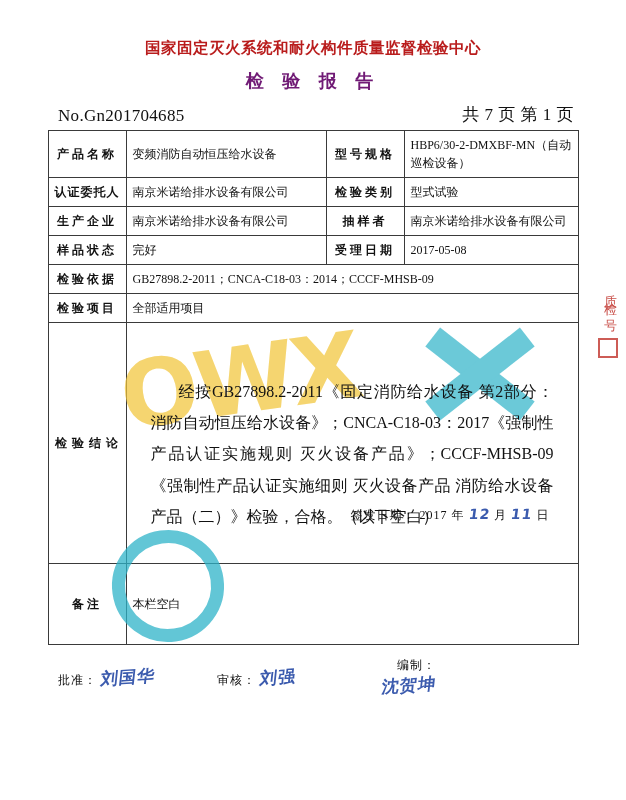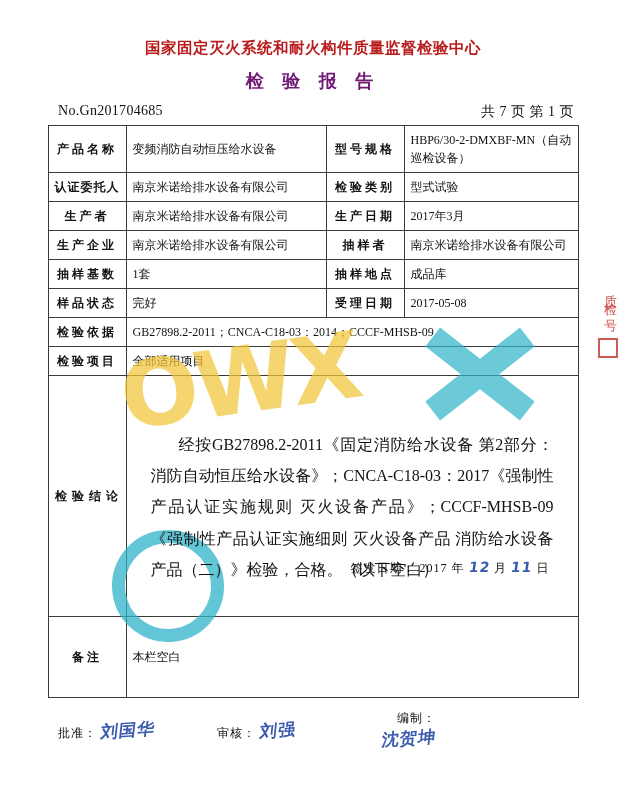--- a/index.html
+++ b/index.html
@@ -34,22 +34,23 @@
     text-align: center;
     font-size: 18px;
     font-weight: bold;
     letter-spacing: 7px;
     margin-top: 10px;
     color: #701a75;
   }
   .meta-row {
     display: flex;
     justify-content: space-between;
+    align-items: flex-end;
     margin: 10px 52px 4px 58px;
-    font-size: 14px;
+    font-size: 17px;
     font-family: "Liberation Serif", serif;
   }
   .meta-left {
     letter-spacing: 0.3px;
   }
   .meta-right {
     letter-spacing: 0.5px;
   }
   table.main {
     border-collapse: collapse;
@@ -265,36 +266,24 @@
         <td class="label">型号规格</td>
         <td class="value">HBP6/30-2-DMXBF-MN（自动巡检设备）</td>
       </tr>
       <tr>
         <td class="label-sm">认证委托人</td>
         <td class="value">南京米诺给排水设备有限公司</td>
         <td class="label">检验类别</td>
         <td class="value">型式试验</td>
       </tr>
       <tr>
-        <td class="label">生产者</td>
-        <td class="value">南京米诺给排水设备有限公司</td>
-        <td class="label">生产日期</td>
-        <td class="value">2017年3月</td>
-      </tr>
-      <tr>
         <td class="label">生产企业</td>
         <td class="value">南京米诺给排水设备有限公司</td>
         <td class="label">抽样者</td>
         <td class="value">南京米诺给排水设备有限公司</td>
-      </tr>
-      <tr>
-        <td class="label">抽样基数</td>
-        <td class="value">1套</td>
-        <td class="label">抽样地点</td>
-        <td class="value">成品库</td>
       </tr>
       <tr>
         <td class="label">样品状态</td>
         <td class="value">完好</td>
         <td class="label">受理日期</td>
         <td class="value">2017-05-08</td>
       </tr>
       <tr>
         <td class="label">检验依据</td>
         <td class="value-wide" colspan="3">GB27898.2-2011；CNCA-C18-03：2014；CCCF-MHSB-09</td>

